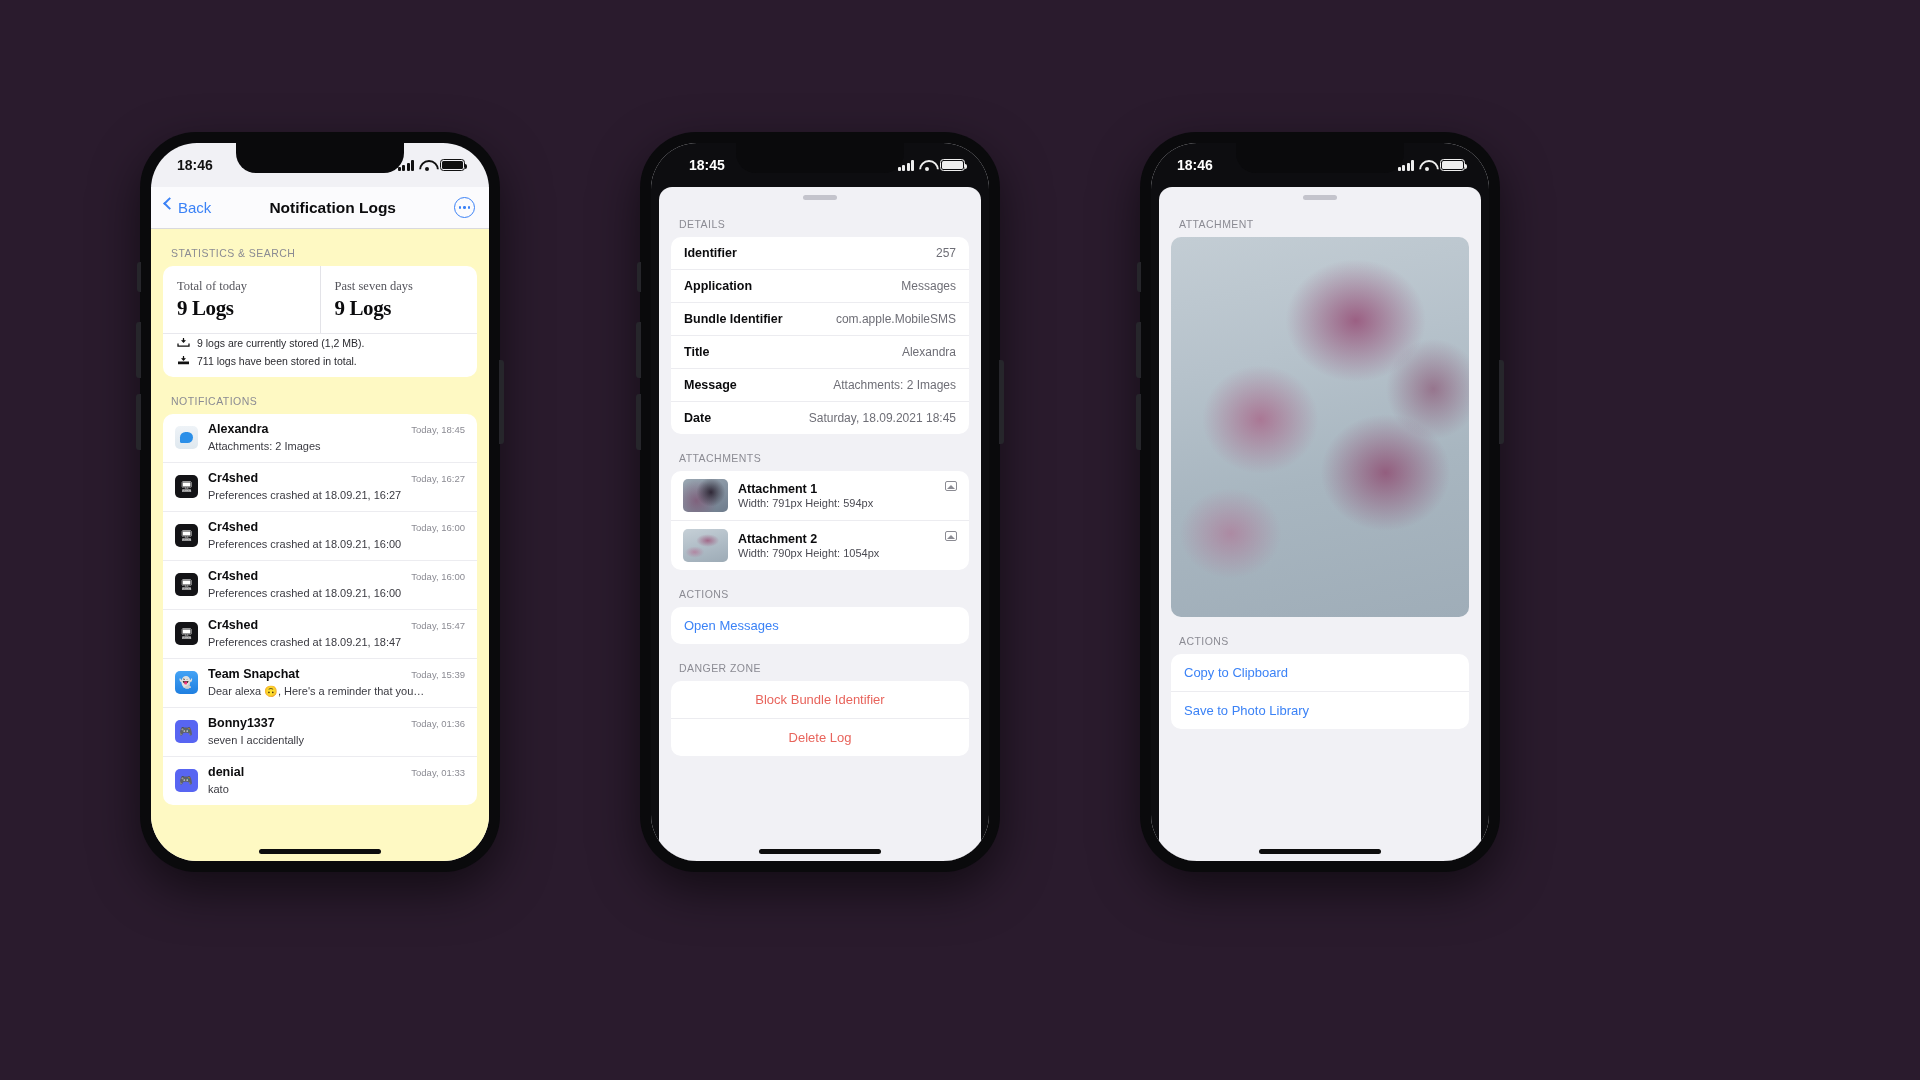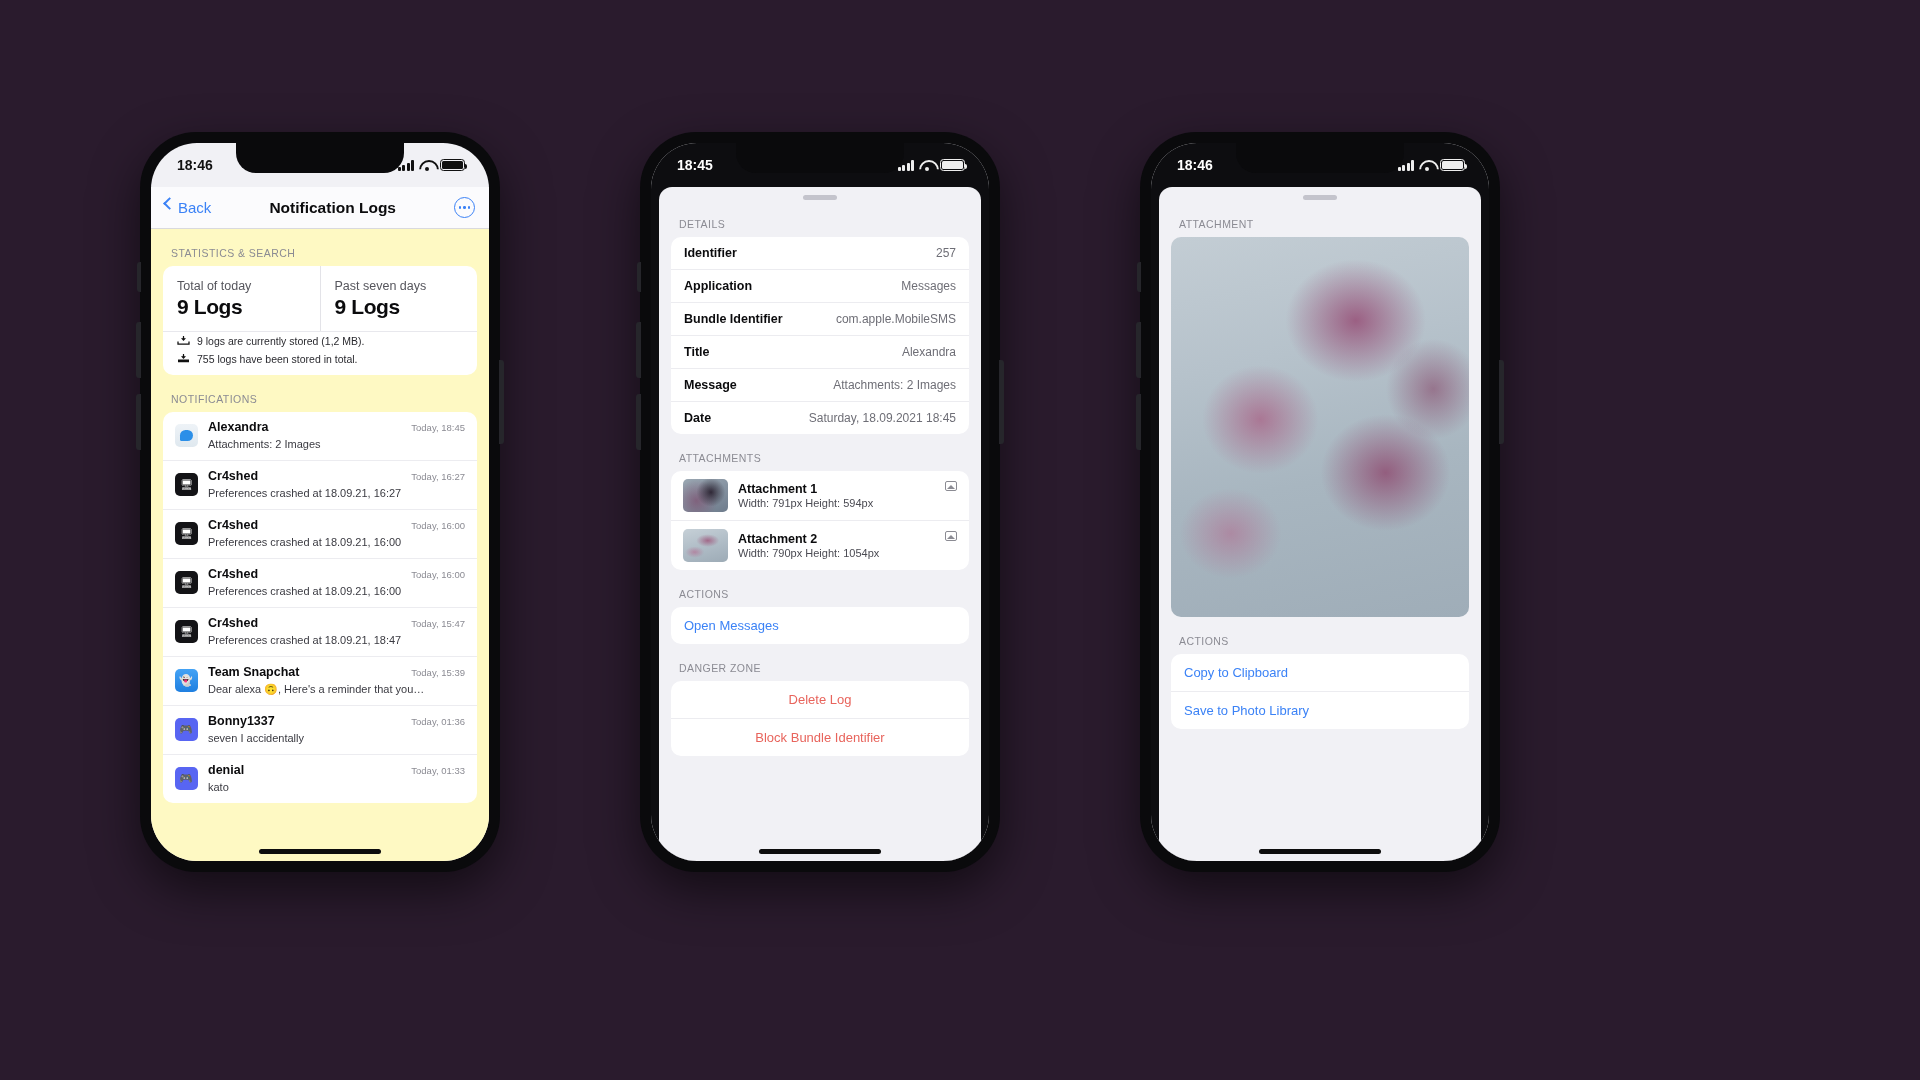--- a/index.html
+++ b/index.html
@@ -85,21 +85,21 @@
   }
   .nav-more i { width: 2.6px; height: 2.6px; border-radius: 50%; background: #3b82f6; display:block; }
 
   
   .content { background: #fef9c3; height: calc(100% - 86px); overflow: hidden; position: relative; }
   .sect-hdr { font-size: 10.5px; letter-spacing: .45px; color: #8b8b93; padding: 18px 20px 7px; text-transform: uppercase; }
   .card { background: #fff; margin: 0 12px; border-radius: 10px; overflow: hidden; }
 
   
   .stats-row { display: flex; }
-  .stat { flex: 1; padding: 13px 14px 12px; }
+  .stat { flex: 1; padding: 13px 14px 12px; font-family: Liberation Serif, serif; }
   .stat + .stat { border-left: .5px solid #e3e3e8; }
   .stat-lbl { font-size: 12.5px; color: #55555c; margin-bottom: 2px; }
   .stat-val { font-size: 21px; font-weight: bold; color: #0b0b0d; letter-spacing: -.4px; }
   .stat-sep { height: .5px; background: #e8e8ed; margin: 0 0; }
   .store-row { display: flex; align-items: center; gap: 7px; padding: 3px 14px; font-size: 10.5px; color: #2a2a2f; }
   .store-row:first-of-type { padding-top: 9px; }
   .store-row:last-of-type { padding-bottom: 10px; }
   .tray { width: 13px; height: 11px; flex: none; position: relative; }
   .tray svg { display:block; }
 
@@ -235,21 +235,21 @@
             </span>
             <span>9 logs are currently stored (1,2 MB).</span>
           </div>
           <div class="store-row">
             <span class="tray">
               <svg viewBox="0 0 14 12" width="13" height="11">
                   <path d="M1 7v3h12V7z" fill="#111"></path>
                   <path d="M7 1v4M5 3.4 7 5.6 9 3.4" fill="none" stroke="#111" stroke-width="1.3"></path>
                 </svg>
             </span>
-            <span>755 logs have been stored in total.</span>
+            <span>711 logs have been stored in total.</span>
           </div>
         </div>
 
         <div class="sect-hdr">NOTIFICATIONS</div>
         <div class="card">
 
           <div class="nrow">
             <span class="nico bubble-ic"></span>
             <span class="nbody">
               <span class="ntop">
@@ -345,21 +345,21 @@
   <div class="phone" style="left:640px; top:132px;">
     <span class="btn-sil"></span>
     <span class="btn-up"></span>
     <span class="btn-dn"></span>
     <span class="btn-pw"></span>
     <div class="screen">
       <div class="notch"></div>
       <div class="home-ind"></div>
       <div class="sheet-backdrop"></div>
 
-      <div class="statusbar" style="position:absolute;top:0;left:0;right:0;color:#fff;">
+      <div class="statusbar" style="position:absolute;top:0;left:12px;right:0;color:#fff;">
         <span>18:45</span>
         <span class="sb-right">
           <span class="sig" style="filter:invert(1)">
               <i></i>
               <i></i>
               <i></i>
               <i></i>
             </span>
           <span class="wifi" style="filter:invert(1)"></span>
           <span class="batt" style="filter:invert(1)">
@@ -419,22 +419,22 @@
           </div>
         </div>
 
         <div class="sect-hdr">ACTIONS</div>
         <div class="card">
           <div class="act-btn">Open Messages</div>
         </div>
 
         <div class="sect-hdr">DANGER ZONE</div>
         <div class="card">
+          <div class="danger-btn">Block Bundle Identifier</div>
           <div class="danger-btn">Delete Log</div>
-          <div class="danger-btn">Block Bundle Identifier</div>
         </div>
       </div>
     </div>
   </div>
 
   <div class="phone" style="left:1140px; top:132px;">
     <span class="btn-sil"></span>
     <span class="btn-up"></span>
     <span class="btn-dn"></span>
     <span class="btn-pw"></span>

